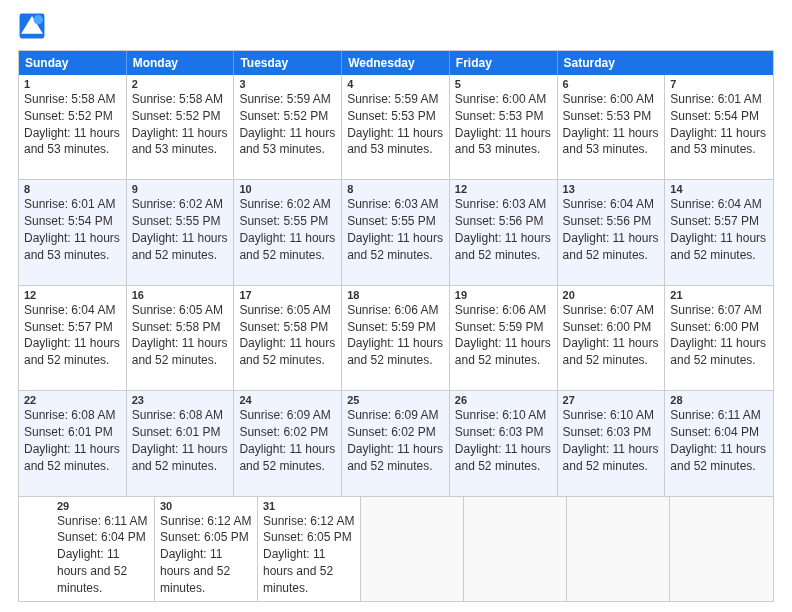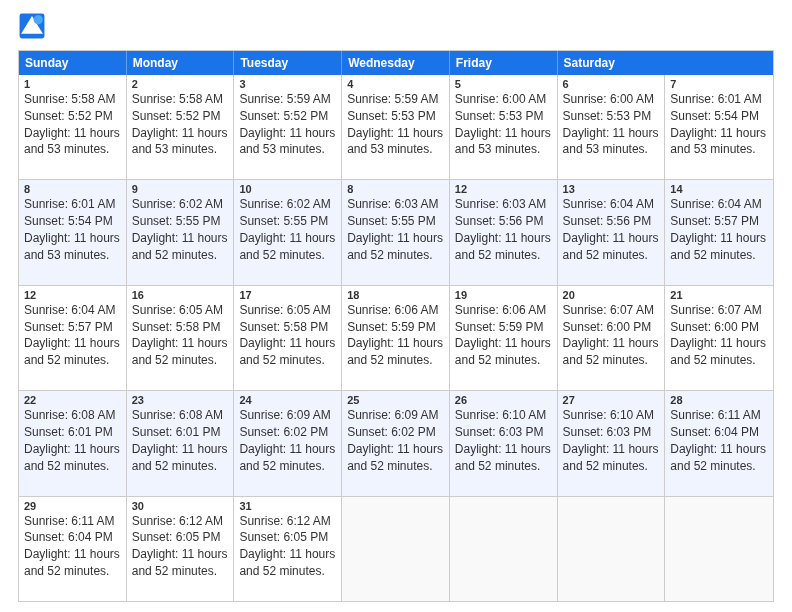--- a/index.html
+++ b/index.html
@@ -78,21 +78,21 @@
       flex: 1;
       display: flex;
       flex-direction: column;
     }
     .cal-row {
       display: grid;
       grid-template-columns: repeat(7, 1fr);
       flex: 1;
       border-bottom: 1px solid #ccc;
     }
-    .cal-row:last-child { border-bottom: none; }
+    .cal-row:last-child { border-bottom: none; margin-left: 33px; }
     .cal-cell {
       border-right: 1px solid #ccc;
       padding: 3px 5px;
       font-size: 9.2px;
       color: #333;
       background: #fff;
       vertical-align: top;
     }
     .cal-cell:last-child { border-right: none; }
     .cal-cell.empty { background: #f9f9f9; }

